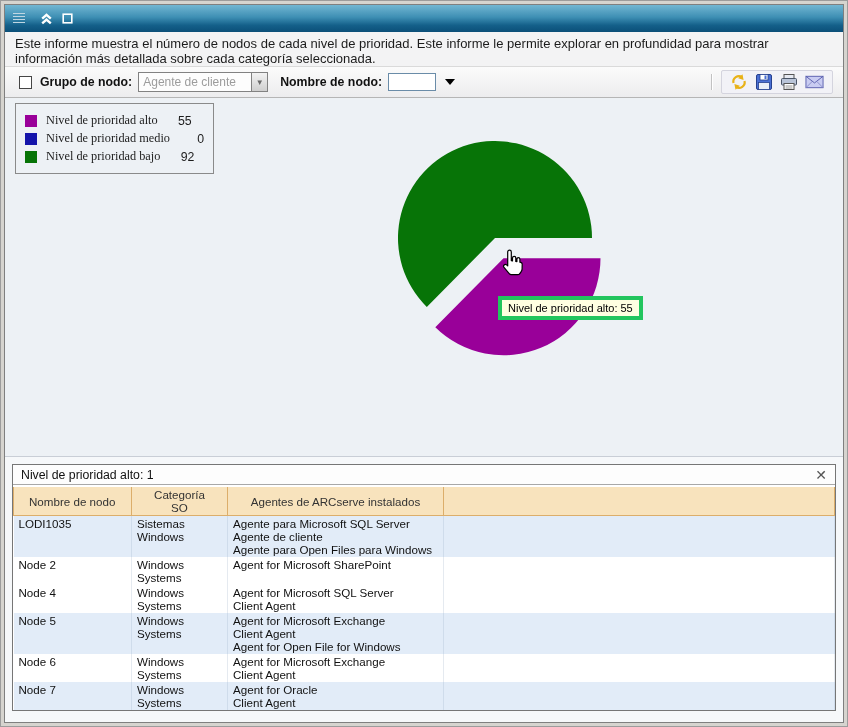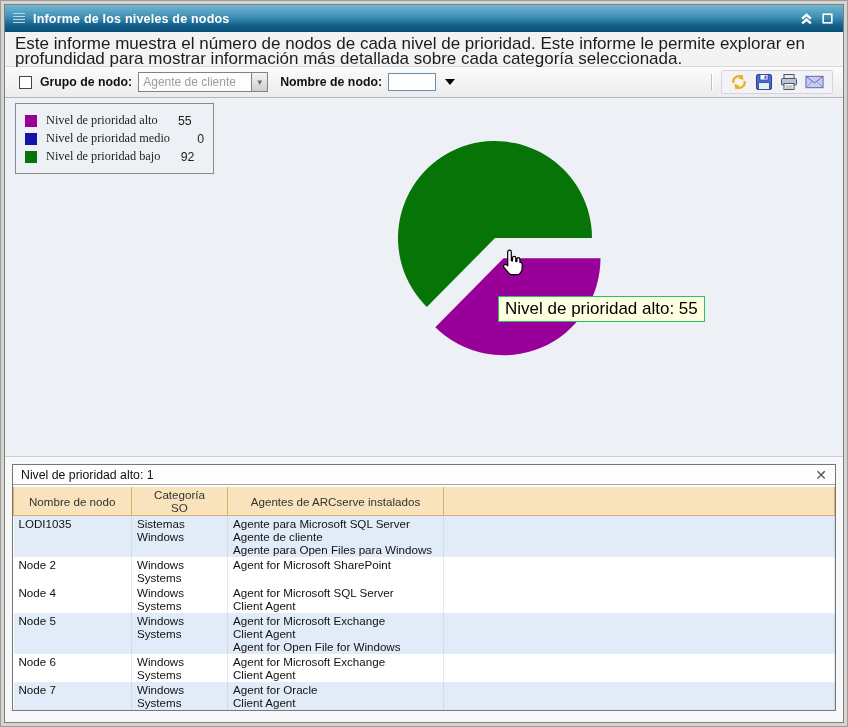--- a/index.html
+++ b/index.html
@@ -11,21 +11,21 @@
   
   .titlebar { height:27px; flex:0 0 27px; background:linear-gradient(180deg,#72B6D2 0%,#3E8FB4 45%,#14608A 75%,#0B4F78 100%);
     display:flex; align-items:center; padding:0 8px; }
   .grip { width:12px; height:11px; margin-right:8px;
     background:repeating-linear-gradient(180deg,#BFD6E2 0 1px,transparent 1px 3px); }
   .titlebar .title { color:#fff; font-size:12.5px; font-weight:bold; letter-spacing:.2px; flex:1; }
   .tb-btn { display:flex; align-items:center; justify-content:center; width:16px; height:16px; margin-left:5px; cursor:pointer; }
 
   
   .description { flex:0 0 34px; background:#F3F3F4; border-bottom:1px solid #DADADA; padding:4px 12px 0 10px;
-    font-size:17px; color:#1C1C1C; line-height:15px; }
+    font-size:13px; color:#1C1C1C; line-height:15px; }
 
   
   .toolbar { flex:0 0 31px; background:linear-gradient(180deg,#FBFBFB,#ECECEE); border-bottom:1px solid #B5B5B5;
     display:flex; align-items:center; padding:0 10px 0 14px; font-size:12.3px; color:#111; }
   .checkbox { width:13px; height:13px; background:#fff; border:1px solid #454545; margin-right:8px; cursor:pointer; }
   .tb-label { margin-right:6px; white-space:nowrap;font-weight:bold; }
   .select { width:130px; height:20px; border:1px solid #828282; background:#FDFDFD; display:flex; align-items:center;
     margin-right:12px; cursor:default; }
   .select .sel-text { flex:1; color:#9C9C9C; font-size:12px; padding:0 4px; overflow:hidden; white-space:nowrap; }
   .select .sel-arrow { width:16px; height:100%; border-left:1px solid #828282; background:linear-gradient(180deg,#F3F3F3,#CFCFCF);
@@ -42,22 +42,22 @@
   
   .chart-area { flex:0 0 358px; background:#EDF1F5; position:relative; }
   .legend { position:absolute; left:10px; top:5px; border:1px solid #8A8A8A; background:#EDF1F5;
     padding:6px 9px; font-size:12.3px; color:#1C1C1C; }
   .legend-item { display:flex; align-items:center; height:15px; margin:3px 0; }
   .legend-swatch { width:12px; height:12px; margin-right:9px; flex:0 0 12px; }
   .legend-label { margin-right:14px; white-space:nowrap;font-family:Liberation Serif, serif; }
   .legend-value { min-width:20px; text-align:right; }
   .pie-svg { position:absolute; left:0; top:0; }
   .hand-cursor { position:absolute; left:495px; top:150px; }
-  .chart-tooltip { position:absolute; left:493px; top:198px; background:#FFFFE1; border:1px solid #22c55e;
-    font-size:17px; color:#000; padding:2px 6px; white-space:nowrap; }
+  .chart-tooltip { position:absolute; left:493px; top:198px; background:#FFFFE1; border:4px solid #22c55e;
+    font-size:11px; color:#000; padding:2px 6px; white-space:nowrap; }
 
   
   .bottom-area { flex:1; background:#F6F8FA; border-top:1px solid #C9CED6; padding:7px; }
   .panel { background:#fff; border:1px solid #767676; }
   .panel-title { height:20px; display:flex; align-items:center; padding:0 6px 0 8px;
     font-size:12.3px; color:#111; border-bottom:1px solid #A8A8A8; background:#FDFDFD; }
   .panel-title .pt-text { flex:1; }
   .close-btn { font-size:14px; font-weight:bold; color:#555; line-height:14px; cursor:pointer; padding:0 2px; }
 
   table.detail { width:100%; border-collapse:collapse; table-layout:fixed; font-size:11.6px; color:#111; }
@@ -71,21 +71,20 @@
   td.agents { white-space:pre-line;margin-left:24px; }
 </style>
 </head>
 <body>
 
 <div class="window">
   <div class="window-inner">
 
     <div class="titlebar">
       <span class="grip"></span>
-      <span class="title">Informe de los niveles de nodos</span>
       <span class="tb-btn">
         <svg width="13" height="12" viewBox="0 0 13 12">
           <path d="M2.2 5.6 L6.5 1.8 L10.8 5.6" fill="none" stroke="#fff" stroke-width="2.4"></path>
           <path d="M2.2 10.4 L6.5 6.6 L10.8 10.4" fill="none" stroke="#fff" stroke-width="2.4"></path>
         </svg>
       </span>
       <span class="tb-btn">
         <svg width="11" height="11" viewBox="0 0 11 11">
           <rect x="1.2" y="1.2" width="8.6" height="8.6" fill="none" stroke="#fff" stroke-width="1.6"></rect>
         </svg>

